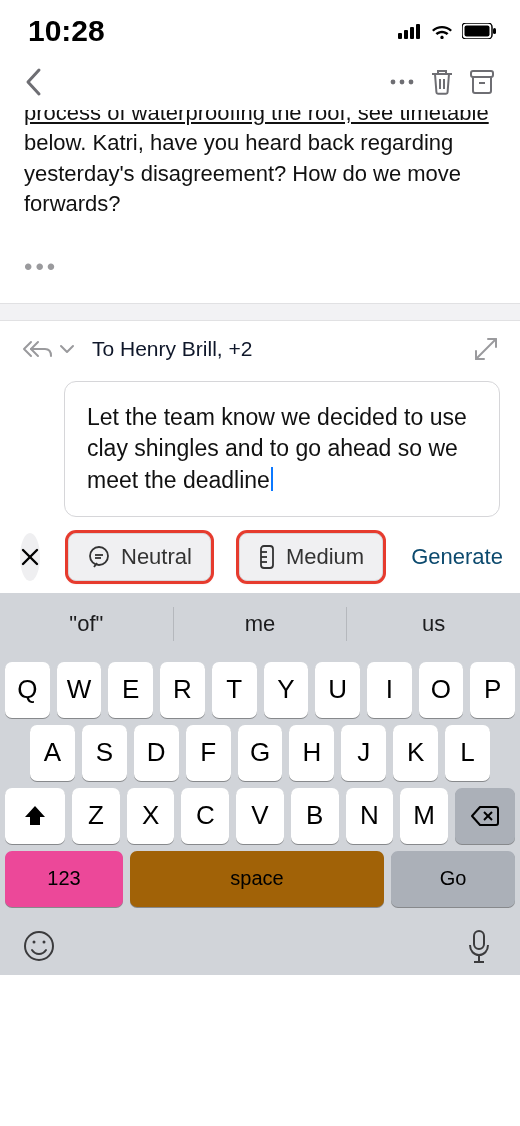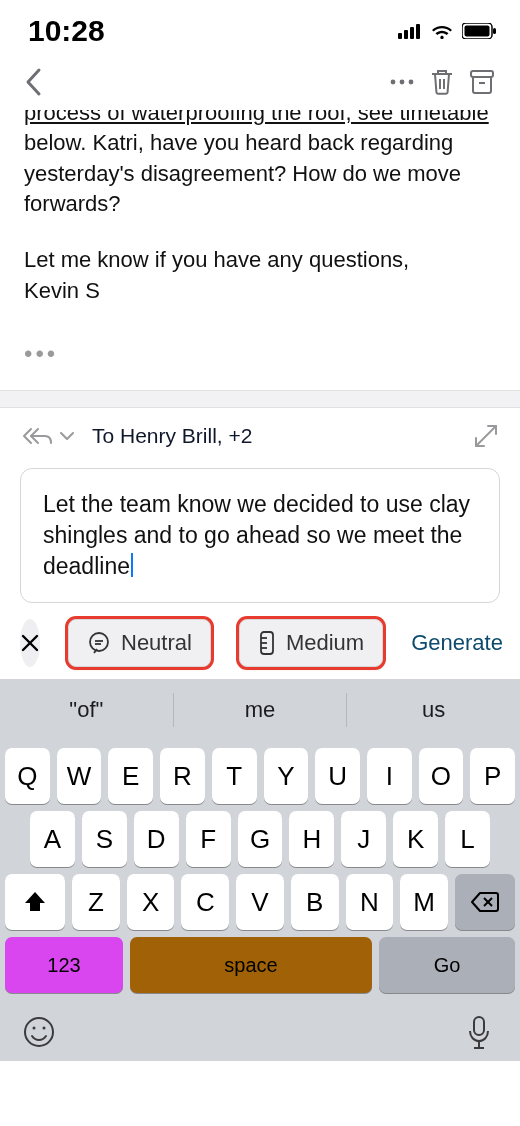--- a/index.html
+++ b/index.html
@@ -10,44 +10,44 @@
     .spacer{ flex:1; }
     .icon-btn{ width:40px; height:40px; display:flex; align-items:center; justify-content:center; color:#6e6e73; }
     .email-body{ padding:2px 24px 20px 24px; font-size:22px; line-height:1.38; color:#111; word-wrap:break-word; overflow:hidden; }
     .cut-line{ margin-top:-14px;text-decoration:underline; }
     .signoff{ margin-top:26px; }
     .more-dots{ color:#9a9a9d; padding:14px 24px 22px 24px; font-size:24px; letter-spacing:3px; }
     .divider{ height:18px; background:#f2f2f4; border-top:1px solid #e1e1e3; border-bottom:1px solid #e1e1e3; }
     .reply-strip{ display:flex; align-items:center; padding:14px 20px 6px 20px; color:#0f172a; font-size:21px; }
     .reply-icons{ display:flex; align-items:center; gap:4px; margin-right:16px; }
     .expand-icon{ margin-left:auto; }
-    .compose-wrap{ padding:12px 20px 16px 20px; }
+    .compose-wrap{ padding:12px 20px 16px 20px;margin-left:44px; }
     .compose-box{ border:1px solid #d6d6d9; border-radius:12px; padding:20px 22px; font-size:23px; line-height:1.35; color:#111; min-height:100px; }
     .cursor{ display:inline-block; width:2px; height:24px; background:#0b78ff; vertical-align:-3px; margin-left:1px; }
     .chips-row{ display:flex; align-items:center; padding:0 20px 12px 20px; gap:28px; }
     .close-chip{ width:48px; height:48px; border-radius:50%; background:#efeff1; display:flex; align-items:center; justify-content:center; font-size:24px; font-weight:500; color:#000; }
     .chip{ display:flex; align-items:center; gap:10px; padding:10px 18px; background:#f0f0f2; border:1px solid #d7d7da; border-radius:8px; font-size:22px; color:#333; box-shadow:0 0 0 3px #e63b2e, 0 2px 3px rgba(230,59,46,.35); }
     .generate{ margin-left:auto; color:#0c4a6e; font-size:22px; }
     .keyboard{ width:100%; background:#d1d4d9; padding:0 0 10px 0; }
     .suggest-row{ display:flex; align-items:center; height:62px; color:#1c1c1e; font-size:22px; }
     .sugg{ flex:1; text-align:center; }
     .sugg-sep{ width:1px; height:34px; background:#b5b8bd; }
     .key-row{ display:flex; gap:7px; padding:7px 5px 0 5px; }
     .key{ flex:1; height:56px; background:#fff; border-radius:7px; box-shadow:0 1px 0 #87898c; display:flex; align-items:center; justify-content:center; font-size:26px; }
     .key-sm{ flex:1; }
     .row2{ padding-left:30px; padding-right:30px; }
     .fn-row{ display:flex; gap:7px; padding:7px 5px 0 5px; }
     .fn-key{ height:56px; border-radius:7px; box-shadow:0 1px 0 #87898c; display:flex; align-items:center; justify-content:center; }
     .shift{ width:60px; background:#fff; }
     .backspace{ width:60px; background:#abb0b8; }
     .mid-row{ flex:1; display:flex; gap:7px; }
     .bottom-row{ display:flex; gap:7px; padding:7px 5px 0 5px; }
-    .num{ width:118px; background:#d946ef; font-size:20px; }
+    .num{ width:118px; background:#ec4899; font-size:20px; }
     .space{ flex:1; background:#a16207; font-size:20px; }
-    .go{ width:136px; background:#abb0b8; font-size:20px; }
+    .go{ width:124px; background:#abb0b8; font-size:20px; }
     .kb-footer{ display:flex; justify-content:space-between; padding:22px 28px 0 22px; color:#3b3b3d; }
     svg{ display:block; }
   </style>
 </head>
 <body>
 
 <div class="status-bar">
   <span>10:28</span>
   <div class="status-right">
     <svg width="24" height="16" viewBox="0 0 24 16">
@@ -92,24 +92,20 @@
         <rect x="2" y="2" width="22" height="6" rx="2"></rect>
         <path d="M4 8v14a2 2 0 0 0 2 2h14a2 2 0 0 0 2-2V8"></path>
         <path d="M10 14h6"></path>
       </svg>
   </div>
 </div>
 
 <div class="email-body">
   <div class="cut-line">process of waterproofing the roof, see timetable</div>
   <div>below. Katri, have you heard back regarding yesterday's disagreement? How do we move forwards?</div>
-  <div class="signoff">
-    <div>Let me know if you have any questions,</div>
-    <div>Kevin S</div>
-  </div>
 </div>
 <div class="more-dots">•••</div>
 
 <div class="divider"></div>
 
 <div class="reply-strip">
   <div class="reply-icons">
     <svg width="34" height="22" viewBox="0 0 34 22" fill="none" stroke="#9a9a9d" stroke-width="2" stroke-linecap="round" stroke-linejoin="round">
         <path d="M11 4 4 11l7 7"></path>
         <path d="M18 4l-7 7 7 7"></path>

